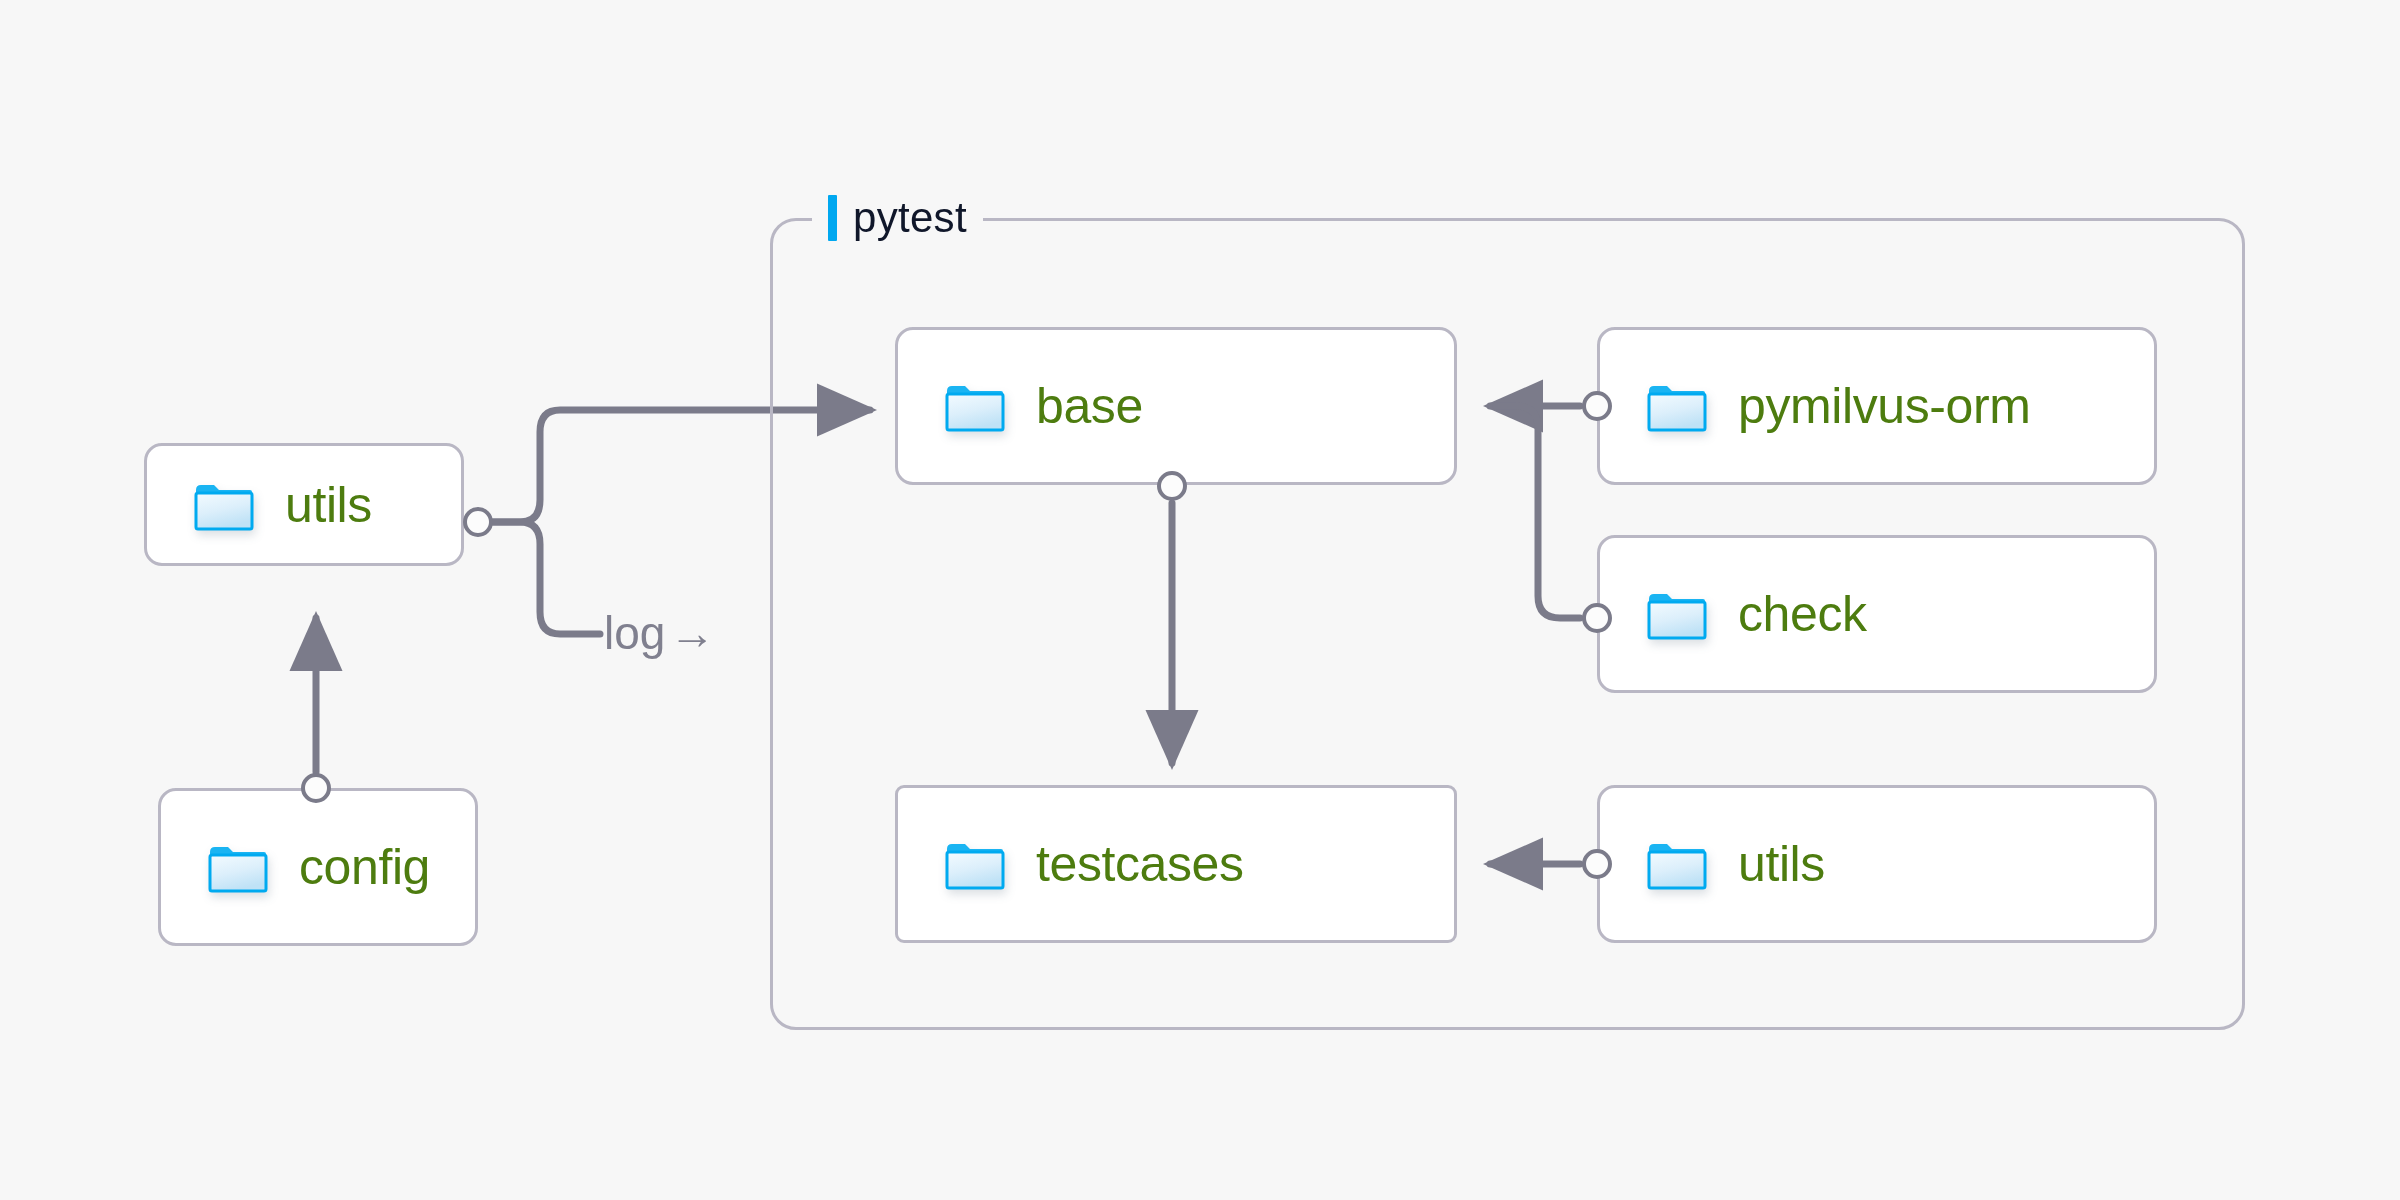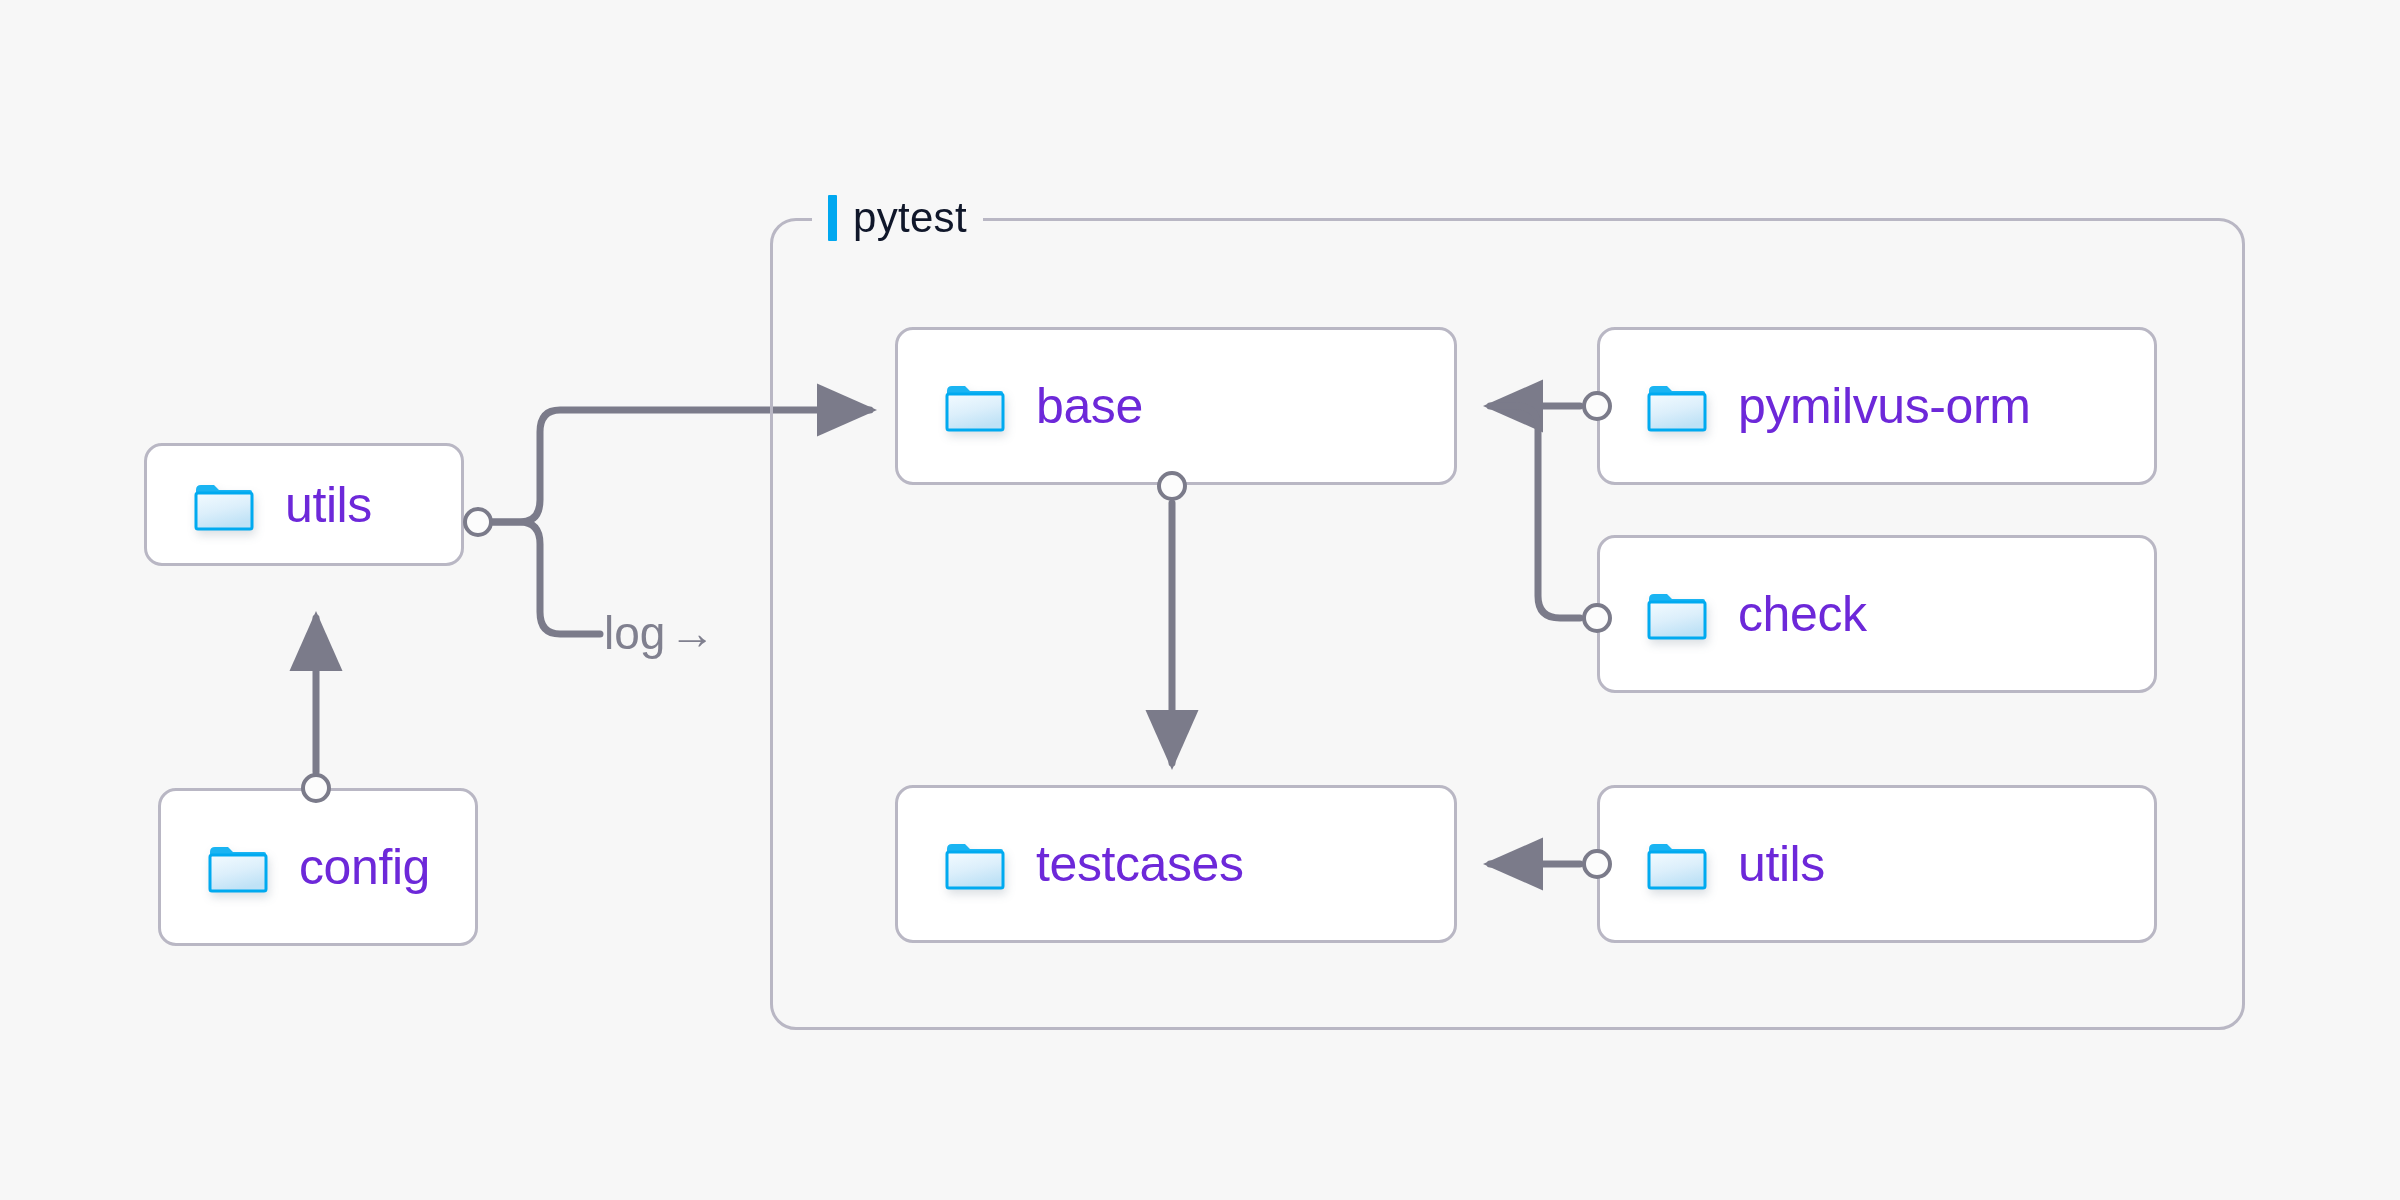--- a/index.html
+++ b/index.html
@@ -60,21 +60,21 @@
     background: #ffffff;
     border: 3px solid #b9b7c4;
     border-radius: 18px;
     display: flex;
     align-items: center;
     padding-left: 46px;
     gap: 30px;
   }
   .node-label {
     font-size: 50px;
-    color: #6d28d9;
+    color: #4d7c0f;
     letter-spacing: -0.4px;
     line-height: 1;
     white-space: nowrap;
   }
   
   .folder {
     position: relative;
     width: 62px;
     height: 54px;
     flex: none;
@@ -176,21 +176,21 @@
     <span class="folder">
       <svg width="62" height="54" viewBox="0 0 62 54">
         <path d="M3 12 Q3 7 8 7 L21 7 L26 12 L57 12 Q59 12 59 14 L59 16 L3 16 Z" fill="#1ab4f2"></path>
         <rect x="3" y="15" width="56" height="36" rx="2" fill="url(#folderGrad)" stroke="#00aaf0" stroke-width="3"></rect>
       </svg>
     </span>
     <span class="node-label">base</span>
   </div>
   <div class="port" style="left:1157px; top:471px;"></div>
 
-  <div class="node" style="left:895px; top:785px; width:562px; height:158px;">
+  <div class="node" style="left:895px; top:785px; width:562px; height:158px;border-radius:9px;">
     <span class="folder">
       <svg width="62" height="54" viewBox="0 0 62 54">
         <path d="M3 12 Q3 7 8 7 L21 7 L26 12 L57 12 Q59 12 59 14 L59 16 L3 16 Z" fill="#1ab4f2"></path>
         <rect x="3" y="15" width="56" height="36" rx="2" fill="url(#folderGrad)" stroke="#00aaf0" stroke-width="3"></rect>
       </svg>
     </span>
     <span class="node-label">testcases</span>
   </div>
 
   <div class="node" style="left:1597px; top:327px; width:560px; height:158px;">

